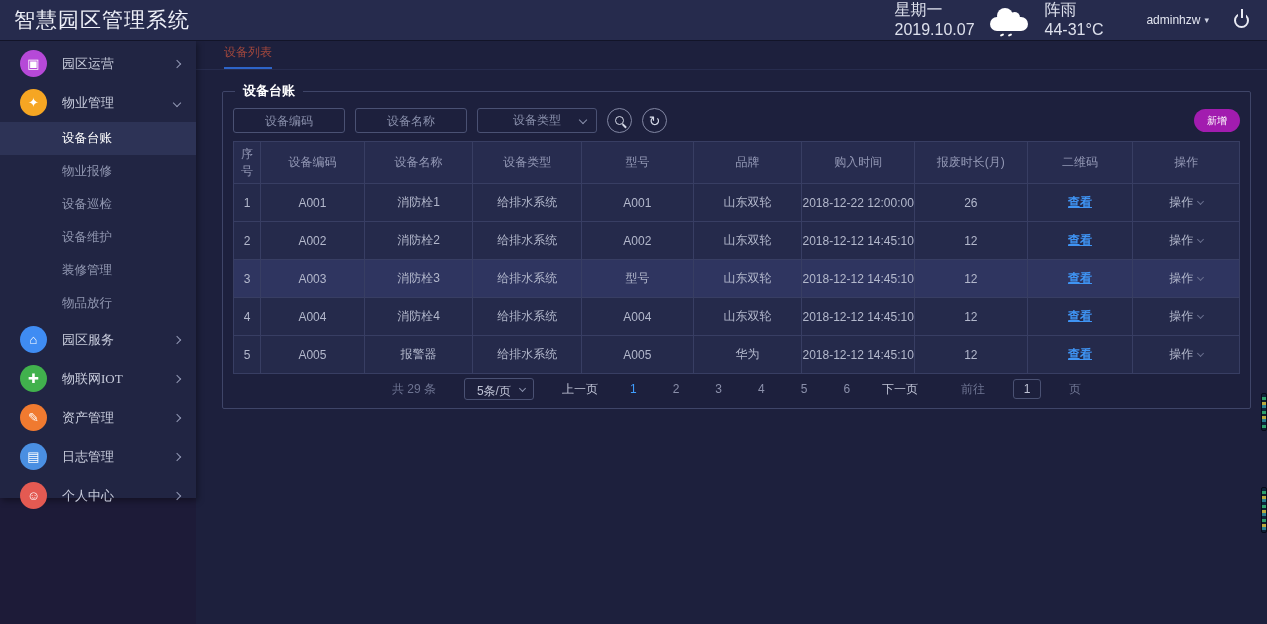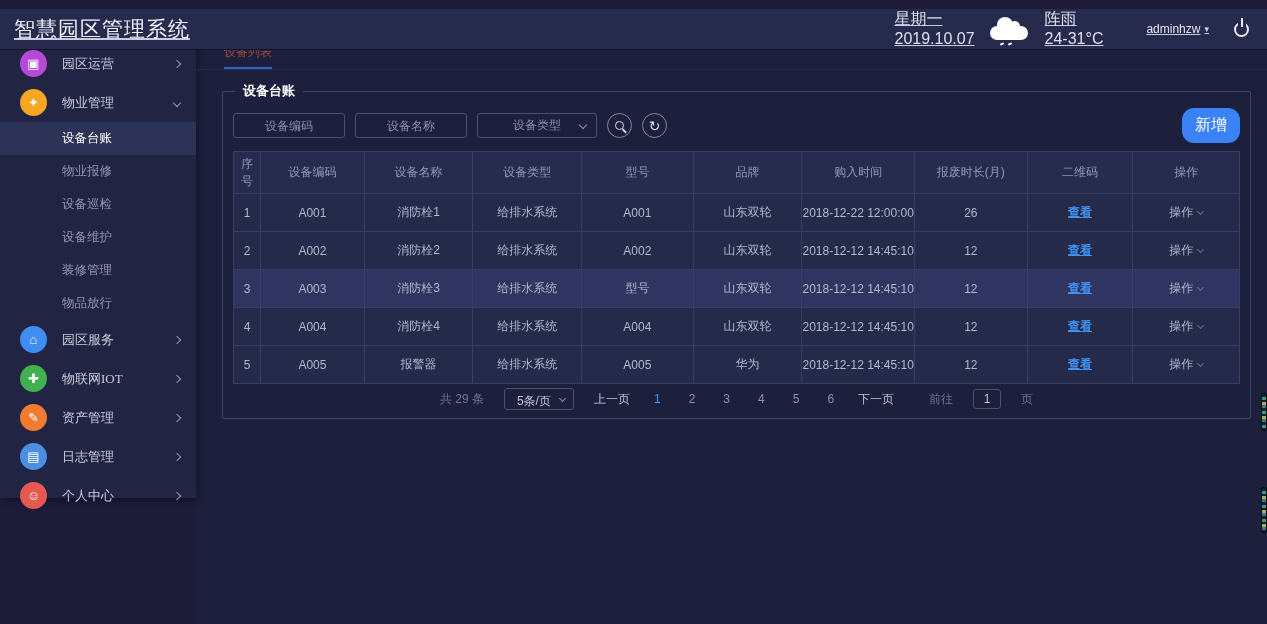--- a/index.html
+++ b/index.html
@@ -3,23 +3,23 @@
 <meta charset="utf-8">
 <style>
   * { margin:0; padding:0; box-sizing:border-box; }
   html,body { width:1267px; height:624px; overflow:hidden; }
   body {
     font-family:"Liberation Sans","DejaVu Sans",sans-serif;
     background:#1d1b38; color:#c7cbdc; font-size:12px;
   }
   
   .topbar {
-    position:absolute; left:0; top:9px; width:1267px; height:40px;
+    position:absolute; left:0; top:0; width:1267px; height:40px;
     background:#262b4d; display:flex; align-items:center;
-    box-shadow:0 1px 0 #121428; z-index:5;text-decoration:underline;
+    box-shadow:0 1px 0 #121428; z-index:5;
   }
   .app-title { font-size:21px; color:#eef0f8; margin-left:14px; letter-spacing:1px; font-weight:400; }
   .topbar-right { margin-left:auto; display:flex; align-items:center; gap:13px; margin-right:18px; }
   .clock { font-size:26px; font-weight:700; color:#ffffff; letter-spacing:0.5px; }
   .stack { display:flex; flex-direction:column; justify-content:center; line-height:1.25; font-size:16px; color:#dde0ec; }
   .cloud-wrap { position:relative; width:44px; height:30px; }
   .cloud { position:absolute; left:2px; top:12px; width:38px; height:14px; background:#ffffff; border-radius:10px; }
   .cloud::before { content:''; position:absolute; left:7px; top:-9px; width:16px; height:16px; background:#fff; border-radius:50%; }
   .cloud::after { content:''; position:absolute; left:19px; top:-5px; width:11px; height:11px; background:#fff; border-radius:50%; }
   .rain { position:absolute; top:29px; width:4px; height:2px; background:#fff; border-radius:2px; transform:rotate(-25deg); }
@@ -62,37 +62,37 @@
   .select-box { width:120px; height:25px; border:1px solid #4a5173; border-radius:3px;
     display:flex; align-items:center; justify-content:center; gap:20px; color:#8a90ac; cursor:pointer; position:relative; }
   .select-box .chev { width:6px; height:6px; border-right:1px solid #8a90ac; border-bottom:1px solid #8a90ac;
     transform:rotate(45deg); position:absolute; right:10px; top:8px; }
   .btn-circle { width:25px; height:25px; border:1px solid #8287a3; border-radius:50%; background:transparent;
     display:flex; align-items:center; justify-content:center; cursor:pointer; color:#d6dae8; }
   .icon-search { position:relative; width:9px; height:9px; border:1.5px solid #d6dae8; border-radius:50%; display:inline-block; }
   .icon-search::after { content:''; position:absolute; width:5px; height:1.5px; background:#d6dae8;
     right:-4px; bottom:-2px; transform:rotate(45deg); }
   .icon-refresh { font-size:14px; line-height:1; }
-  .btn-add { margin-left:auto; background:#3b82f6; color:#fff; border:none; border-radius:12px;
-    height:35px; padding:0 13px; font-size:16px; cursor:pointer; }
+  .btn-add { margin-left:auto; background:#a21caf; color:#fff; border:none; border-radius:12px;
+    height:23px; padding:0 13px; font-size:10px; cursor:pointer; }
   
   table.grid { width:100%; border-collapse:collapse; table-layout:fixed; }
   .grid th, .grid td { border:1px solid #383e63; text-align:center; overflow:hidden; white-space:normal; }
   .grid th { height:42px; background:#272c4f; color:#9499b6; font-weight:400; font-size:12px; padding:2px; }
   .grid td { height:38px; background:#252a4b; color:#b3b8cc; font-size:12px; }
   .grid tr.highlight td { background:#2f3560; }
   .link-view { color:#3f94f4; font-weight:bold; text-decoration:underline; cursor:pointer; }
   .op-cell { color:#676d8c; cursor:pointer; }
   .op-chev { display:inline-block; width:5px; height:5px; border-right:1px solid #676d8c; border-bottom:1px solid #676d8c;
     transform:rotate(45deg); margin-left:5px; vertical-align:2px; }
   
   .c0{width:2.7%;} .c1{width:10.3%;} .c2{width:10.8%;} .c3{width:10.8%;} .c4{width:11.1%;}
   .c5{width:10.8%;margin-left:36px;} .c6{width:11.2%;} .c7{width:11.2%;} .c8{width:10.5%;} .c9{width:10.6%;}
   
-  .pager { display:flex; align-items:center; justify-content:center; gap:20px; height:26px; margin-top:2px;
+  .pager { display:flex; align-items:center; justify-content:center; gap:28px; height:26px; margin-top:2px;
     color:#6e7492; font-size:12px; }
   .pager .total { color:#6e7492; }
   .page-size { border:1px solid #4a5173; border-radius:3px; height:22px; padding:4px 22px 0 12px;
     display:flex; align-items:center; position:relative; color:#c0c4d6; cursor:pointer; }
   .page-size .chev { width:5px; height:5px; border-right:1px solid #8a90ac; border-bottom:1px solid #8a90ac;
     transform:rotate(45deg); position:absolute; right:8px; top:7px; }
   .page-btn { color:#c0c4d6; cursor:pointer; }
   .page-num { color:#8b90ab; cursor:pointer; padding:0 4px; }
   .page-num.active { color:#409eff; }
   .goto-label { margin-left:15px; }
@@ -115,21 +115,21 @@
       <span>星期一</span>
       <span>2019.10.07</span>
     </div>
     <div class="cloud-wrap">
       <span class="cloud"></span>
         <span class="rain r1"></span>
         <span class="rain r2"></span>
     </div>
     <div class="stack">
       <span>阵雨</span>
-      <span>24-31°C</span>
+      <span>44-31°C</span>
     </div>
     <div class="user-menu">
       <span>adminhzw</span>
       <span class="caret-down">▾</span>
     </div>
     <span class="power"></span>
   </div>
 </div>
 
 <div class="sidebar">

